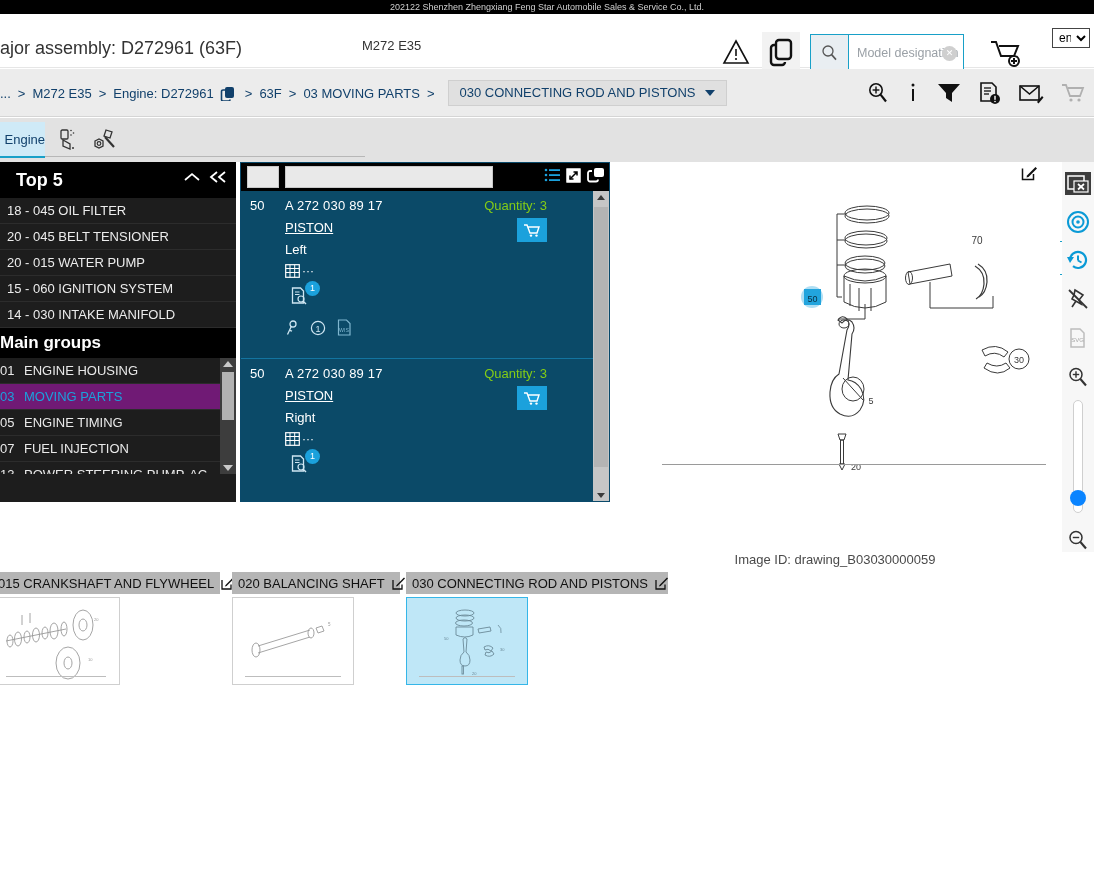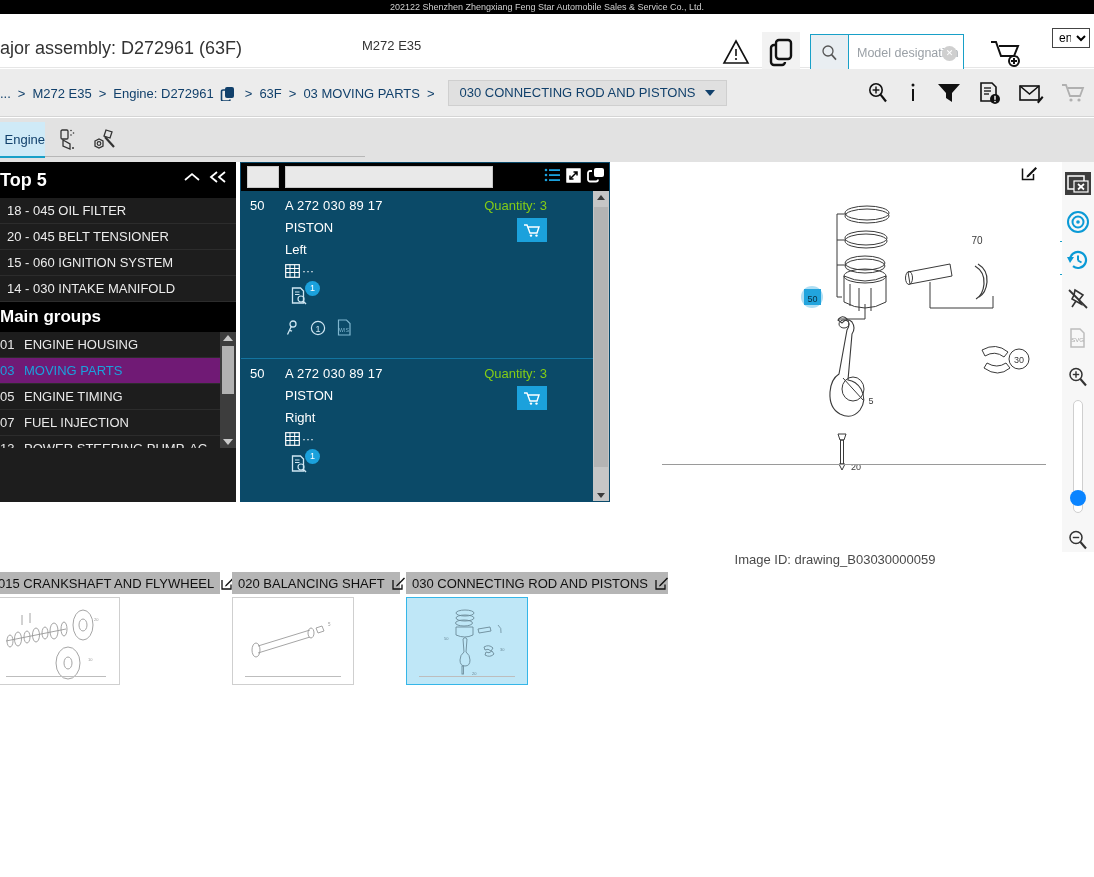--- a/index.html
+++ b/index.html
@@ -158,21 +158,21 @@
     background:#d7d7d7;color:#fff;font-size:9px;line-height:14px;text-align:center;
   }
 
   
   .leftpanel {
     position:absolute; left:0; top:162px; width:236px; height:340px;
     background:#1d1d1d; color:#e8e8e8; overflow:hidden;
   }
   .lp-title {
     height:36px; background:#000; display:flex; align-items:center;
-    padding-left:0; font-size:18px; font-weight:bold; color:#fff;
+    padding-left:16px; font-size:18px; font-weight:bold; color:#fff;
     position:relative;
   }
   .lp-title .ctrl { position:absolute; color:#fff; font-size:17px; }
   .lp-title .ctrl-up { right:34px; top:8px; }
   .lp-title .ctrl-coll { right:8px; top:7px; }
   .lp-row {
     height:26px; line-height:26px; font-size:13px;
     color:#ececec; border-bottom:1px solid #2c2c2c; padding-left:7px;
     white-space:nowrap; overflow:hidden;
   }
@@ -214,21 +214,21 @@
     width:208px; height:22px; background:#e9e9e9; border:1px solid #c8c8c8;
   }
   .pp-head .pp-icons { position:absolute; right:4px; top:4px; display:flex; gap:6px; align-items:center; }
   .pp-list { position:relative; height:311px; overflow:hidden; }
   .pp-item {
     position:relative; background:#0b4a68; border-bottom:1px solid #1374a0;
     padding:8px 0 10px 0; height:168px;
   }
   .pp-pos { position:absolute; left:9px; top:7px; font-size:13px; color:#fff; }
   .pp-num { position:absolute; left:44px; top:7px; font-size:13px; color:#fff; letter-spacing:0.2px; }
-  .pp-name { position:absolute; left:44px; top:29px; font-size:13px; color:#fff; }
+  .pp-name { position:absolute; left:44px; top:29px; font-size:13px; color:#fff;text-decoration:underline; }
   .pp-side { position:absolute; left:44px; top:51px; font-size:13px; color:#fff; }
   .pp-qty { position:absolute; right:62px; top:7px; font-size:13px; color:#84cc16; white-space:nowrap; }
   .pp-cart {
     position:absolute; right:62px; top:27px; width:30px; height:24px; background:#1ba1dc;
     display:flex; align-items:center; justify-content:center;
   }
   .pp-gridicon { position:absolute; left:44px; top:73px; display:flex; align-items:center; gap:2px;}
   .pp-docicon { position:absolute; left:50px; top:96px; }
   .pp-badge {
     position:absolute; left:14px; top:-6px; width:15px;height:15px;border-radius:50%;
@@ -461,20 +461,21 @@
     <span class="ctrl ctrl-coll">
       <svg width="20" height="16" viewBox="0 0 20 16">
           <polyline points="9,3 3,8 9,13" fill="none" stroke="#fff" stroke-width="1.8"></polyline>
           <polyline points="17,3 11,8 17,13" fill="none" stroke="#fff" stroke-width="1.8"></polyline>
         </svg>
     </span>
   </div>
 
   <div class="lp-row">18 - 045 OIL FILTER</div>
   <div class="lp-row">20 - 045 BELT TENSIONER</div>
+  <div class="lp-row">20 - 015 WATER PUMP</div>
   <div class="lp-row">15 - 060 IGNITION SYSTEM</div>
   <div class="lp-row">14 - 030 INTAKE MANIFOLD</div>
 
   <div class="lp-sub">Main groups</div>
 
   <div class="mg-wrap">
     <div class="mg-row">
       <span class="mg-num">01</span>
       <span class="mg-label">ENGINE HOUSING</span>
     </div>

